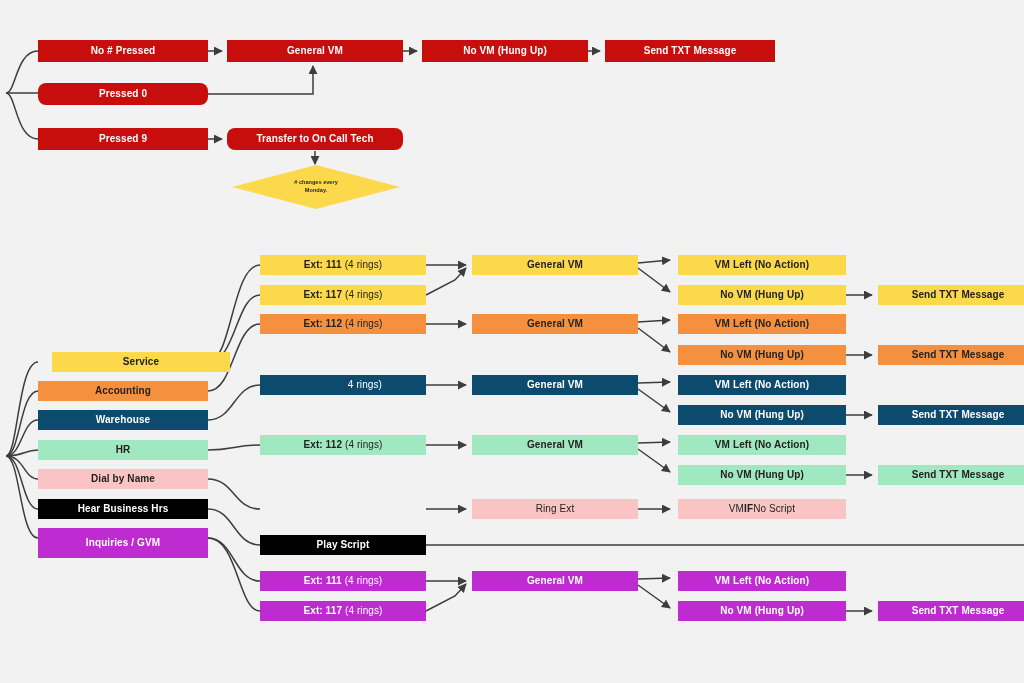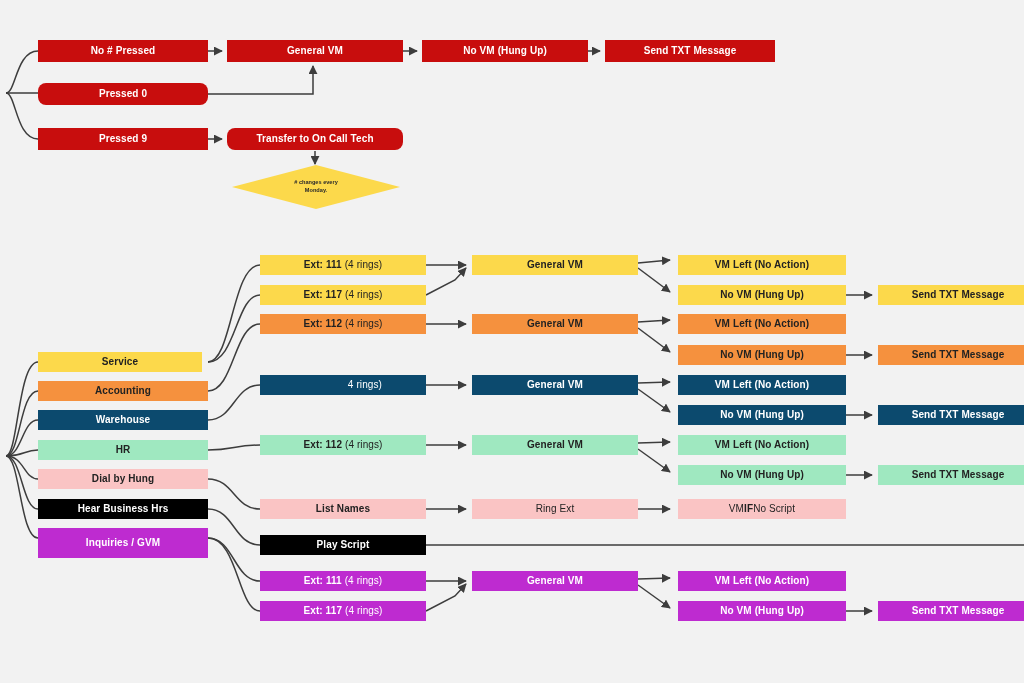--- a/index.html
+++ b/index.html
@@ -193,34 +193,34 @@
   </div>
 
   <div class="diamond" style="left:232px; top:165px; width:168px; height:44px;">
     <div class="shape"></div>
     <div class="dlabel">
       <span># changes every</span>
       <span>Monday.</span>
     </div>
   </div>
 
-  <div class="node c-yellow" style="left:38px; top:352px; width:164px; height:20px;">
+  <div class="node c-yellow" style="left:52px; top:352px; width:178px; height:20px;">
     <span>Service</span>
   </div>
   <div class="node c-orange" style="left:38px; top:381px; width:170px; height:20px;">
     <span>Accounting</span>
   </div>
   <div class="node c-blue" style="left:38px; top:410px; width:170px; height:20px;">
     <span>Warehouse</span>
   </div>
   <div class="node c-mint" style="left:38px; top:440px; width:170px; height:20px;">
     <span>HR</span>
   </div>
   <div class="node c-pink" style="left:38px; top:469px; width:170px; height:20px;">
-    <span>Dial by Hung</span>
+    <span>Dial by Name</span>
   </div>
   <div class="node c-green" style="left:38px; top:499px; width:170px; height:20px;">
     <span>Hear Business Hrs</span>
   </div>
   <div class="node c-purple" style="left:38px; top:528px; width:170px; height:30px;">
     <span>Inquiries / GVM</span>
   </div>
 
   <div class="node c-yellow" style="left:260px; top:255px; width:166px; height:20px;">
     <span>Ext: 111</span>
@@ -290,23 +290,20 @@
   <div class="node c-mint" style="left:678px; top:435px; width:168px; height:20px;">
     <span>VM Left (No Action)</span>
   </div>
   <div class="node c-mint" style="left:678px; top:465px; width:168px; height:20px;">
     <span>No VM (Hung Up)</span>
   </div>
   <div class="node c-mint" style="left:878px; top:465px; width:160px; height:20px;">
     <span>Send TXT Message</span>
   </div>
 
-  <div class="node c-pink" style="left:260px; top:499px; width:166px; height:20px;">
-    <span>List Names</span>
-  </div>
   <div class="node c-pink" style="left:472px; top:499px; width:166px; height:20px;">
     <span class="sub">Ring Ext</span>
   </div>
   <div class="node c-pink" style="left:678px; top:499px; width:168px; height:20px;">
     <span class="sub">VM </span>
     <span>IF</span>
     <span class="sub"> No Script</span>
   </div>
 
   <div class="node c-green" style="left:260px; top:535px; width:166px; height:20px;">

